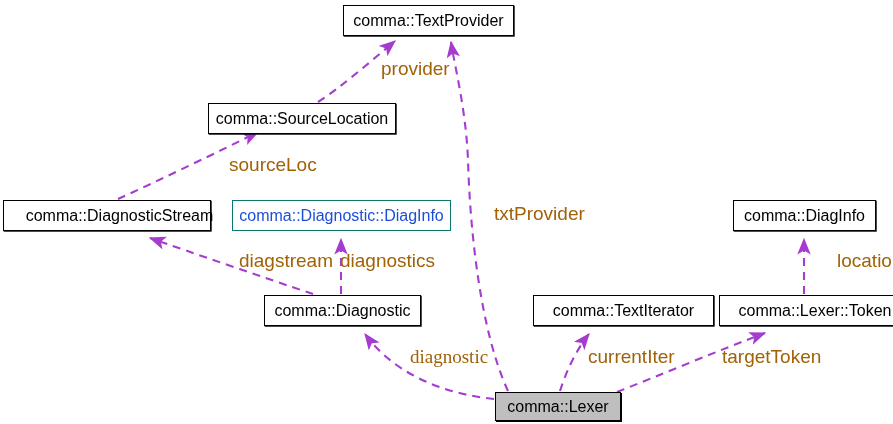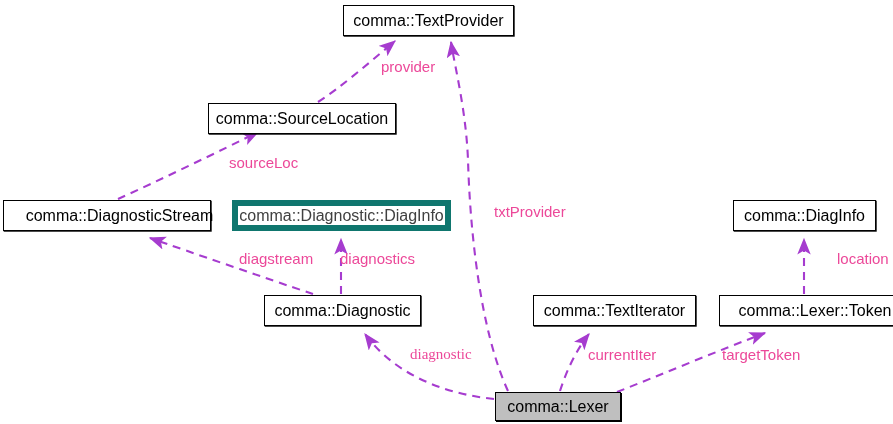--- a/index.html
+++ b/index.html
@@ -43,32 +43,32 @@
   .node.thick {
     border-width: 1.4px;
     box-shadow: 0.7px 0.7px 0 0 #000000;
   }
   .node.focus {
     background: #bfbfbf;
     border: 1.4px solid #000000;
     box-shadow: 1px 1px 0 0 #000000;
   }
   .node.faded {
-    border: 6px solid #0f766e;
-    color: #404040;
+    border: 1px solid #0f766e;
+    color: #1d4ed8;
   }
   .node-label {
     display: block;
     line-height: 1;
     padding: 0 2px;
   }
   .edge-label {
     position: absolute;
-    font-size: 15px;
-    color: #ec4899;
+    font-size: 19px;
+    color: #a16207;
     white-space: nowrap;
     line-height: 1;
   }
 </style>
 </head>
 <body>
 
 <div id="diagram">
 
   <svg id="edge-layer" viewBox="0 0 893 424" width="893" height="424" xmlns="http://www.w3.org/2000/svg">
@@ -114,21 +114,21 @@
   </div>
 
   <div class="node thick" style="left:733px; top:200px; width:143px; height:31px;">
     <span class="node-label">comma::DiagInfo</span>
   </div>
 
   <div class="node thick" style="left:264px; top:295px; width:157px; height:31px;">
     <span class="node-label">comma::Diagnostic</span>
   </div>
 
-  <div class="node thick" style="left:533px; top:295px; width:163px; height:31px;">
+  <div class="node thick" style="left:533px; top:295px; width:181px; height:31px;">
     <span class="node-label">comma::TextIterator</span>
   </div>
 
   <div class="node thick" style="left:719px; top:295px; width:192px; height:31px;">
     <span class="node-label">comma::Lexer::Token</span>
   </div>
 
   <div class="node focus" style="left:495px; top:392px; width:126px; height:29px;">
     <span class="node-label">comma::Lexer</span>
   </div>

